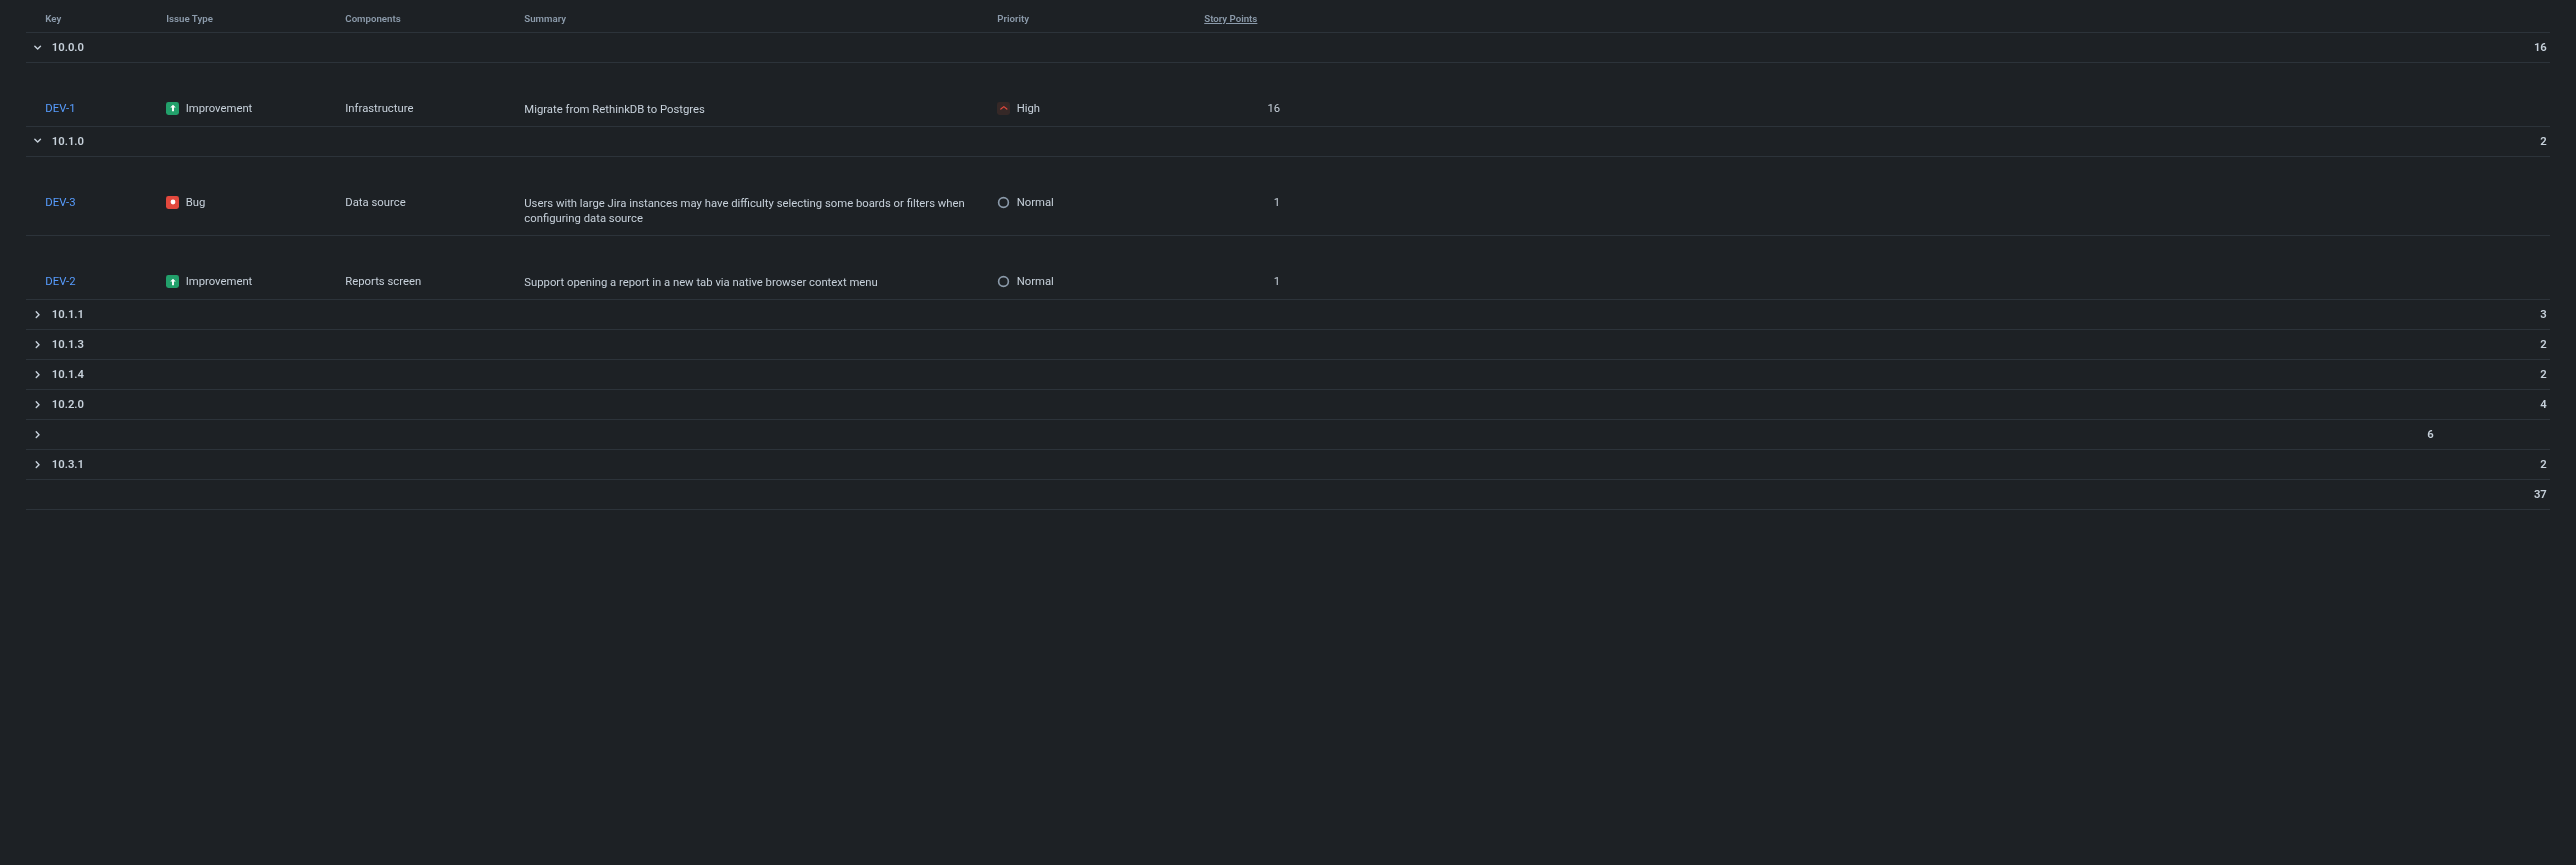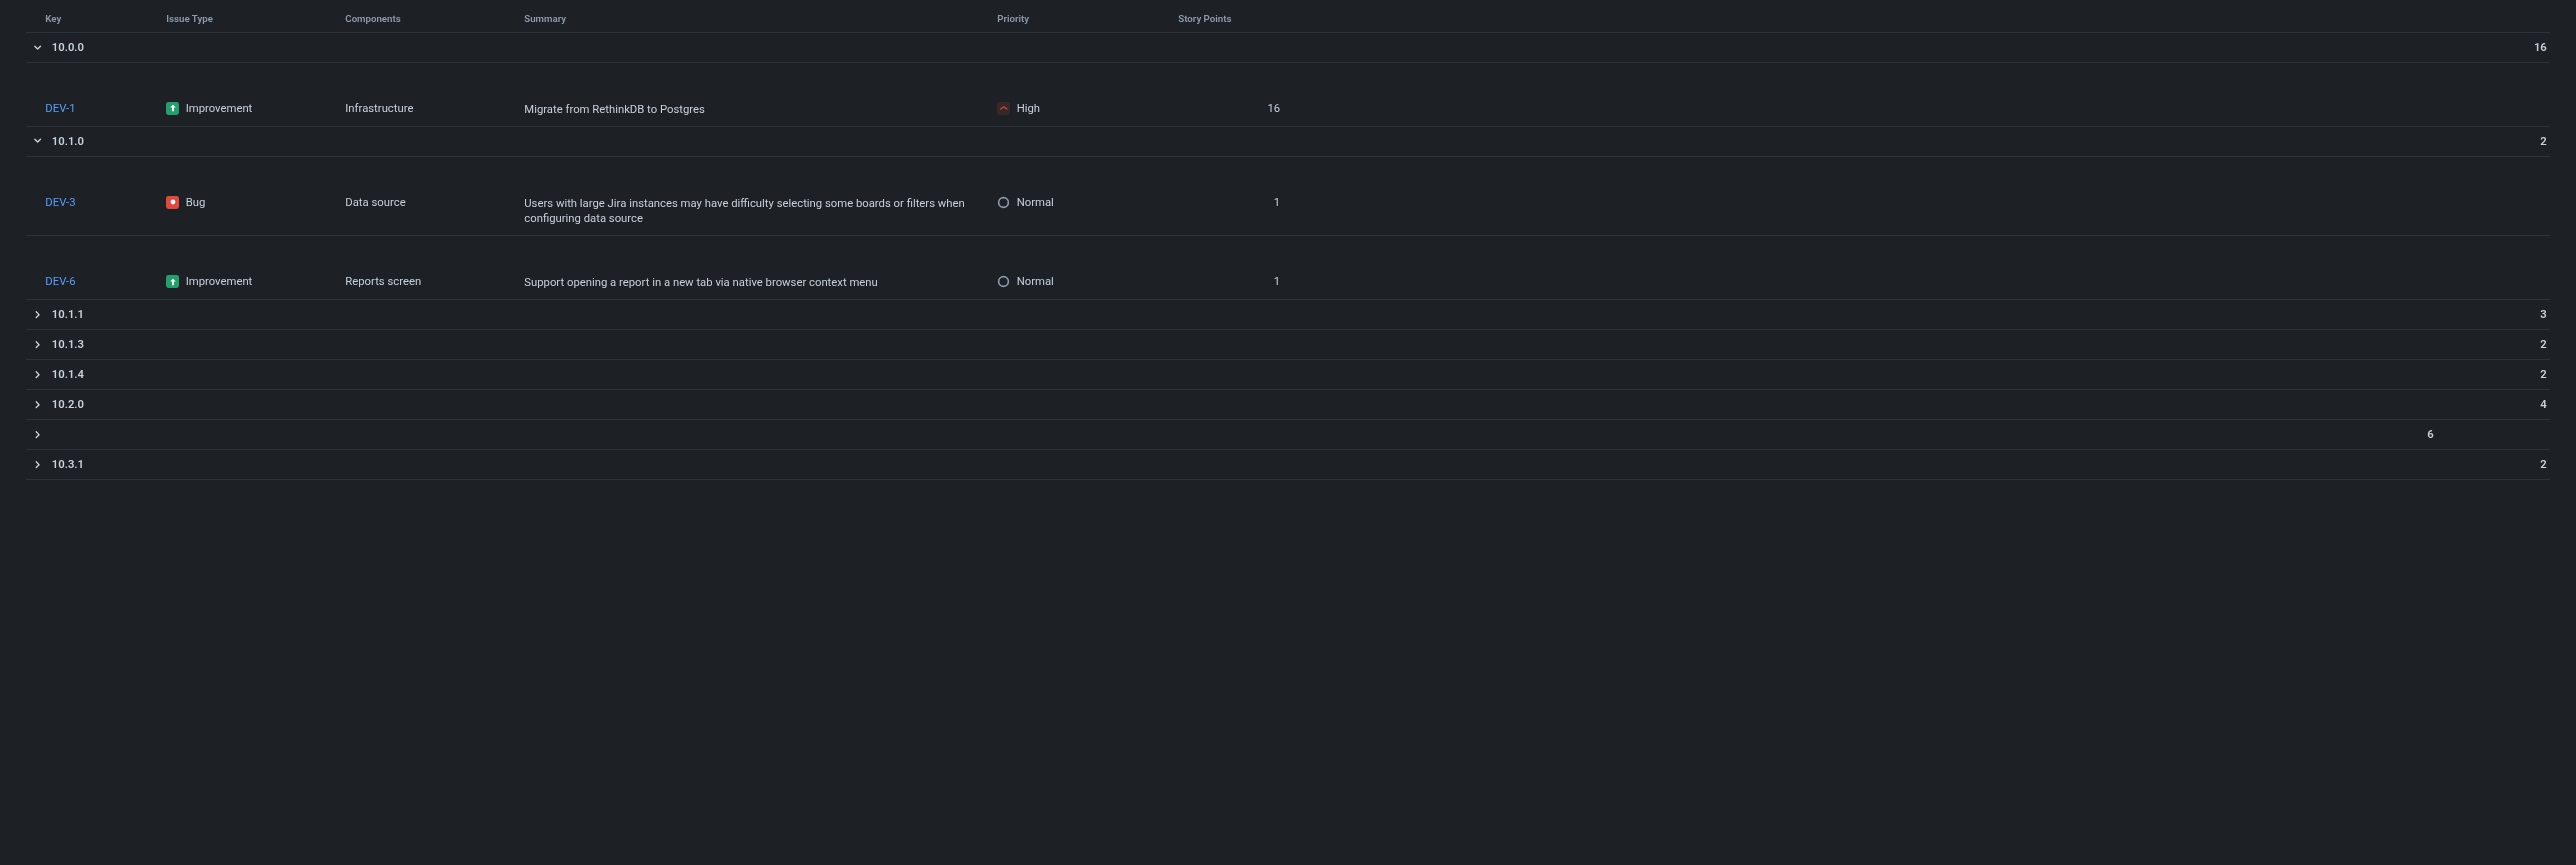--- a/index.html
+++ b/index.html
@@ -13,21 +13,21 @@
   .table { width: 100%; }
   .header-row {
     display: grid;
     grid-template-columns: 121px 179px 179px 473px 181px 105px;
     padding: 4.8px 0 8px 19.3px;
     border-bottom: 0.8px solid #2c333a;
     color: #8c9bab;
     font-weight: 600;
     font-size: 9.7px;
   }
-  .header-row .col-points { text-align: left; }
+  .header-row .col-points { text-align: center; text-decoration: underline; }
   .group-row {
     display: grid;
     grid-template-columns: auto 1fr 105px;
     align-items: center;
     padding: 8px 0 8px 4.8px;
     border-bottom: 0.8px solid #2c333a;
     font-weight: 600;
     color: #c7d1db;
     cursor: pointer;
     column-gap: 3.2px;
@@ -144,21 +144,21 @@
           <span class="pr-icon">
             <svg viewBox="0 0 16 16" width="13" height="13">
               <circle cx="8" cy="8" r="6" stroke="#8c9bab" stroke-width="2" fill="none"></circle>
             </svg>
           </span>
           <span>Normal</span>
         </div>
         <div class="points">1</div>
       </div>
       <div class="data-row">
-        <div><a class="key">DEV-6</a></div>
+        <div><a class="key">DEV-2</a></div>
         <div class="issuetype">
           <span class="it-icon it-improvement">
             <svg viewBox="0 0 10 10">
               <path d="M5 1l3.5 3.5H6.2V9H3.8V4.5H1.5z" fill="#fff"></path>
             </svg>
           </span>
           <span>Improvement</span>
         </div>
         <div>Reports screen</div>
         <div class="summary">Support opening a report in a new tab via native browser context menu</div>
@@ -220,15 +220,18 @@
         <span class="chev">
           <svg viewBox="0 0 16 16" width="11.3" height="11.3">
             <path d="M6 4l4 4-4 4" stroke="#c7d1db" stroke-width="2" fill="none" stroke-linecap="round" stroke-linejoin="round"></path>
           </svg>
         </span>
         <span>10.3.1</span>
         <span class="points">2</span>
       </div>
     </div>
 
+  <div class="total-row">
+    <span>37</span>
+  </div>
 
 </div>
 
 
 </body></html>

